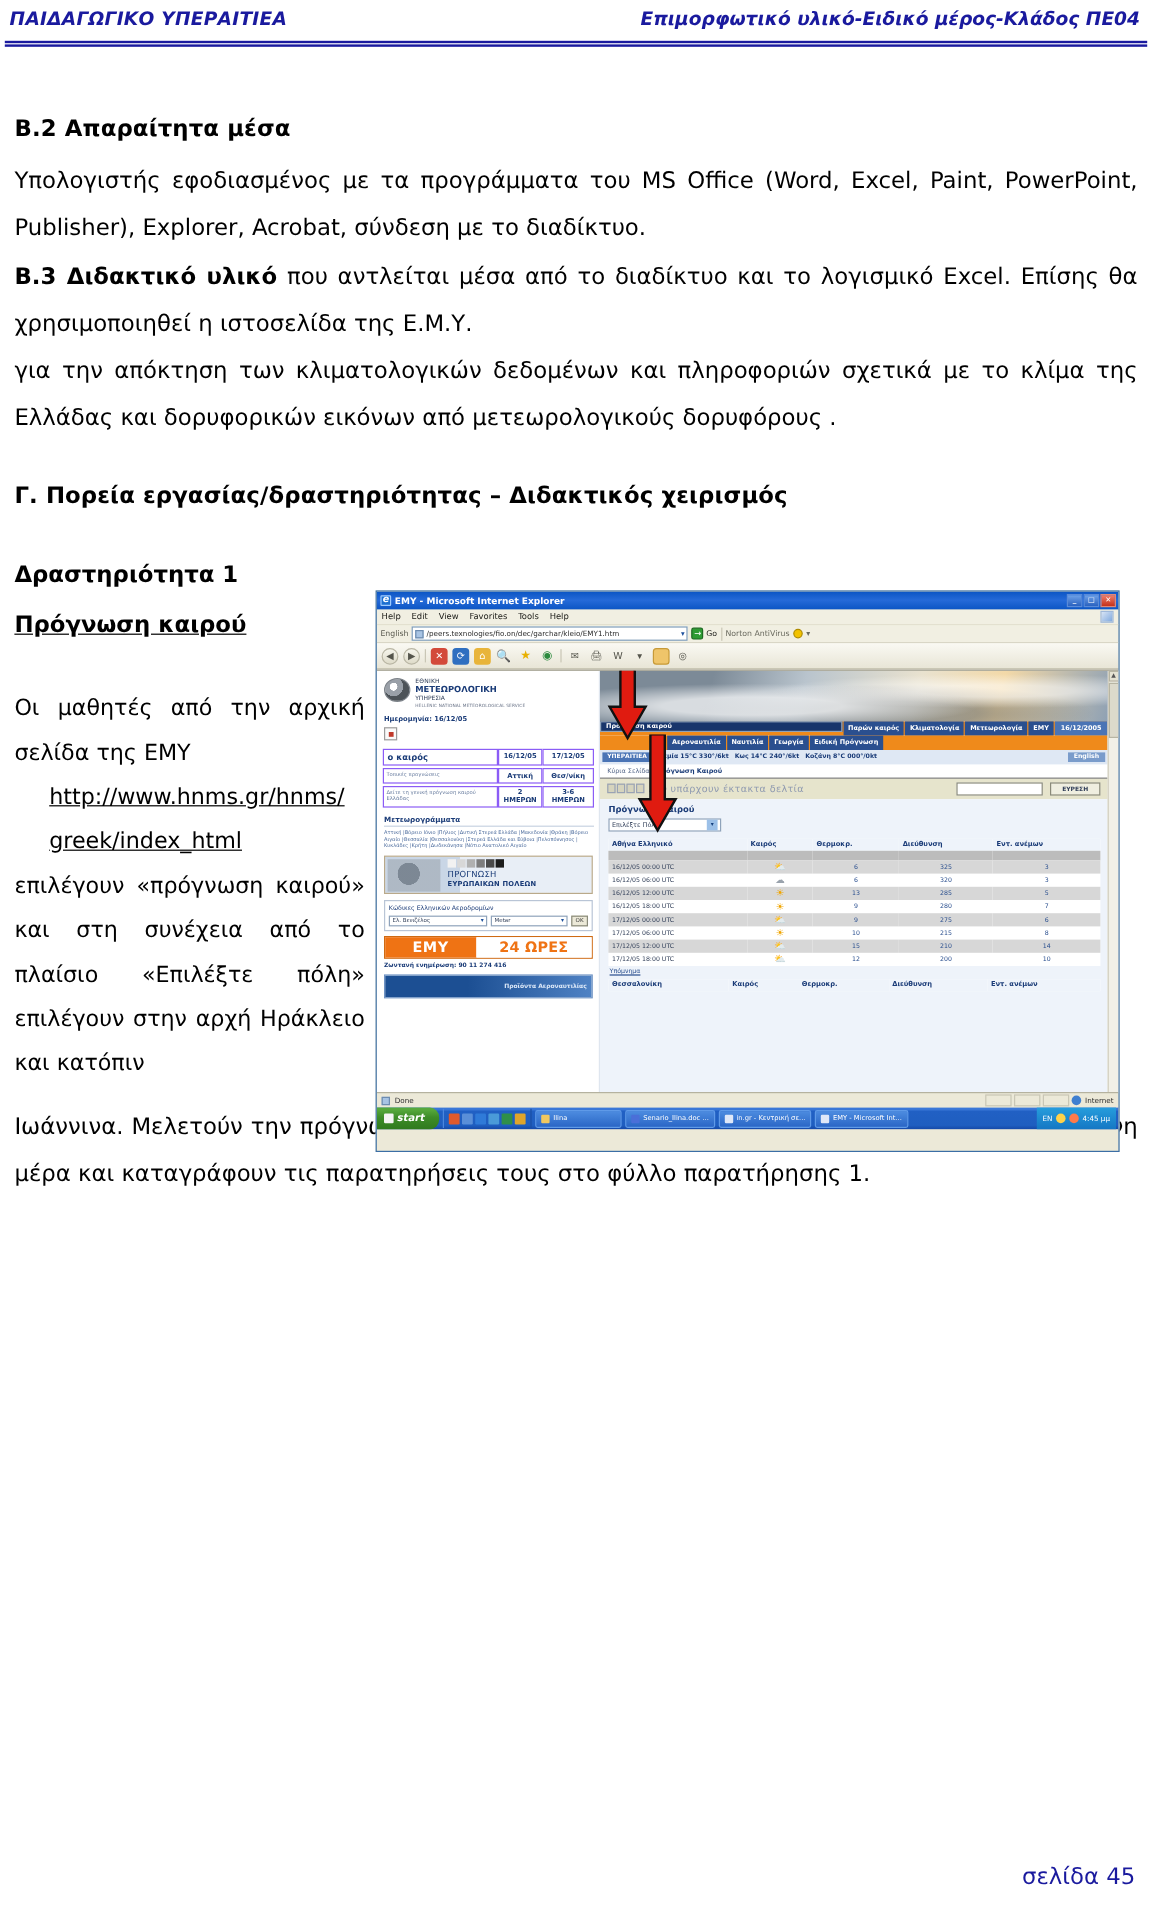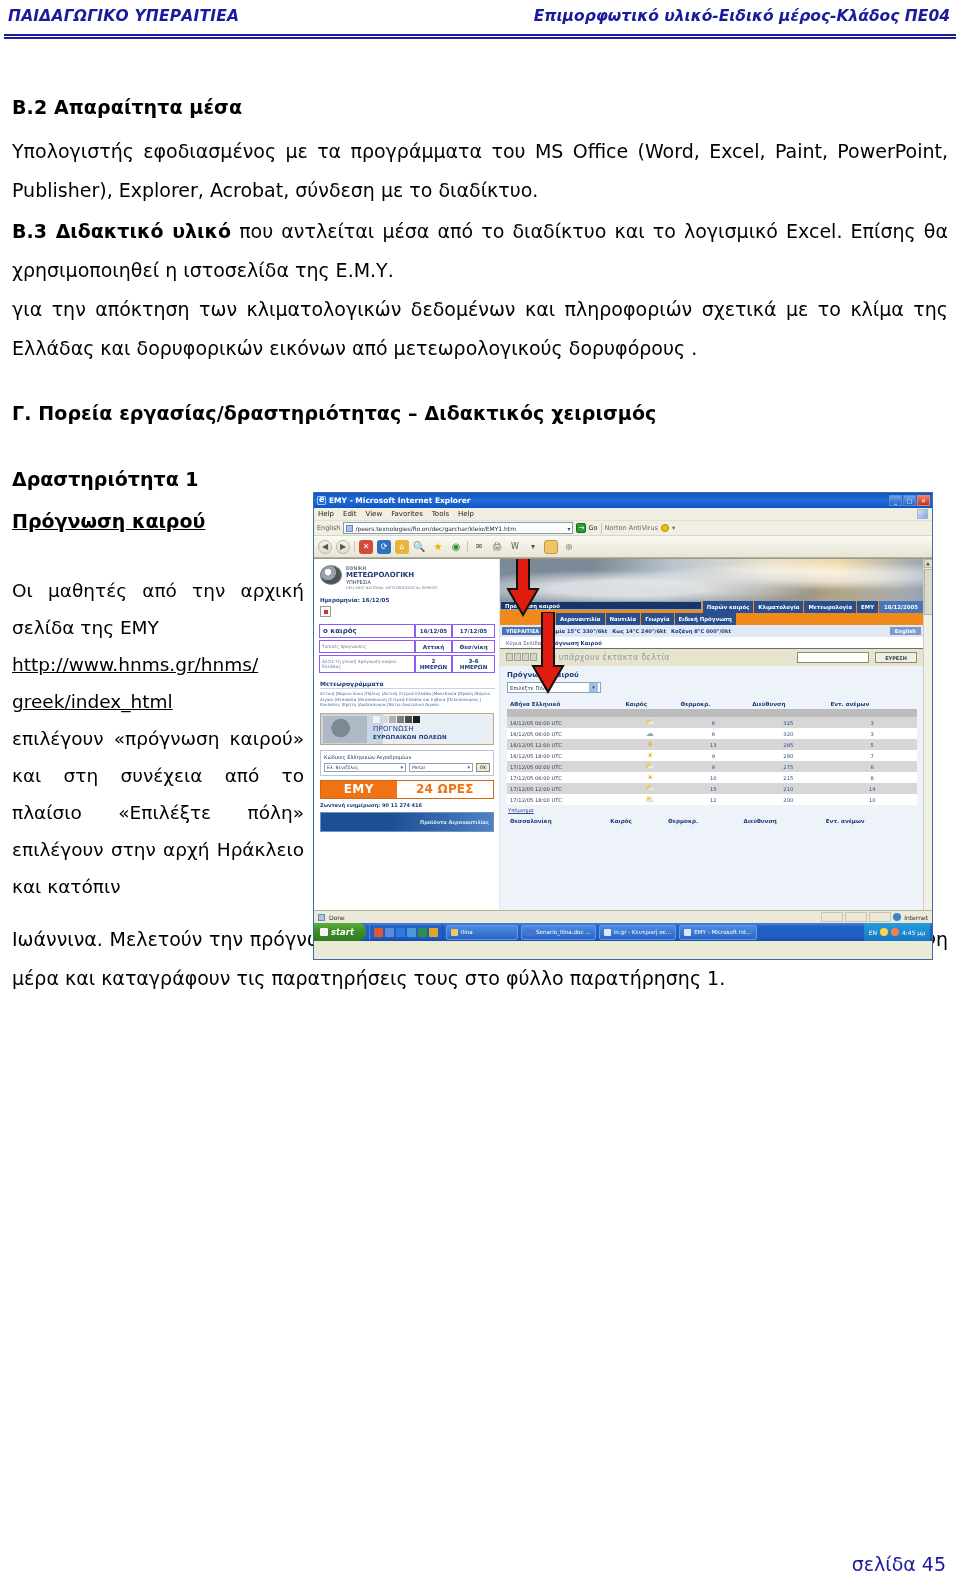--- a/index.html
+++ b/index.html
@@ -400,21 +400,21 @@
 
   <div style="height:34px;"></div>
 
   <div class="h-main">Γ. Πορεία εργασίας/δραστηριότητας – Διδακτικός χειρισμός</div>
 
   <div class="split" style="height:470px;margin-top:44px;">
     <div class="leftcol">
       <div class="act-title">Δραστηριότητα 1</div>
       <div class="act-sub">Πρόγνωση καιρού</div>
       <div class="ltext">Οι μαθητές από την αρχική σελίδα της ΕΜΥ</div>
-      <div class="ltext" style="text-align:left;">
+      <div class="ltext" style="text-align:left;margin-left:29px;">
         <span class="link">http://www.hnms.gr/hnms/ greek/index_html</span>
       </div>
       <div class="ltext">επιλέγουν «πρόγνωση καιρού» και στη συνέχεια από το πλαίσιο «Επιλέξτε πόλη» επιλέγουν στην αρχή Ηράκλειο και κατόπιν</div>
     </div>
   </div>
 
   <div class="tail" style="margin-top:-18px;">Ιωάννινα. Μελετούν την πρόγνωση του καιρού για το Ηράκλειο και τα Ιωάννινα τη συγκεκριμένη μέρα και καταγράφουν τις παρατηρήσεις τους στο φύλλο παρατήρησης 1.</div>
 
 </div>
 

